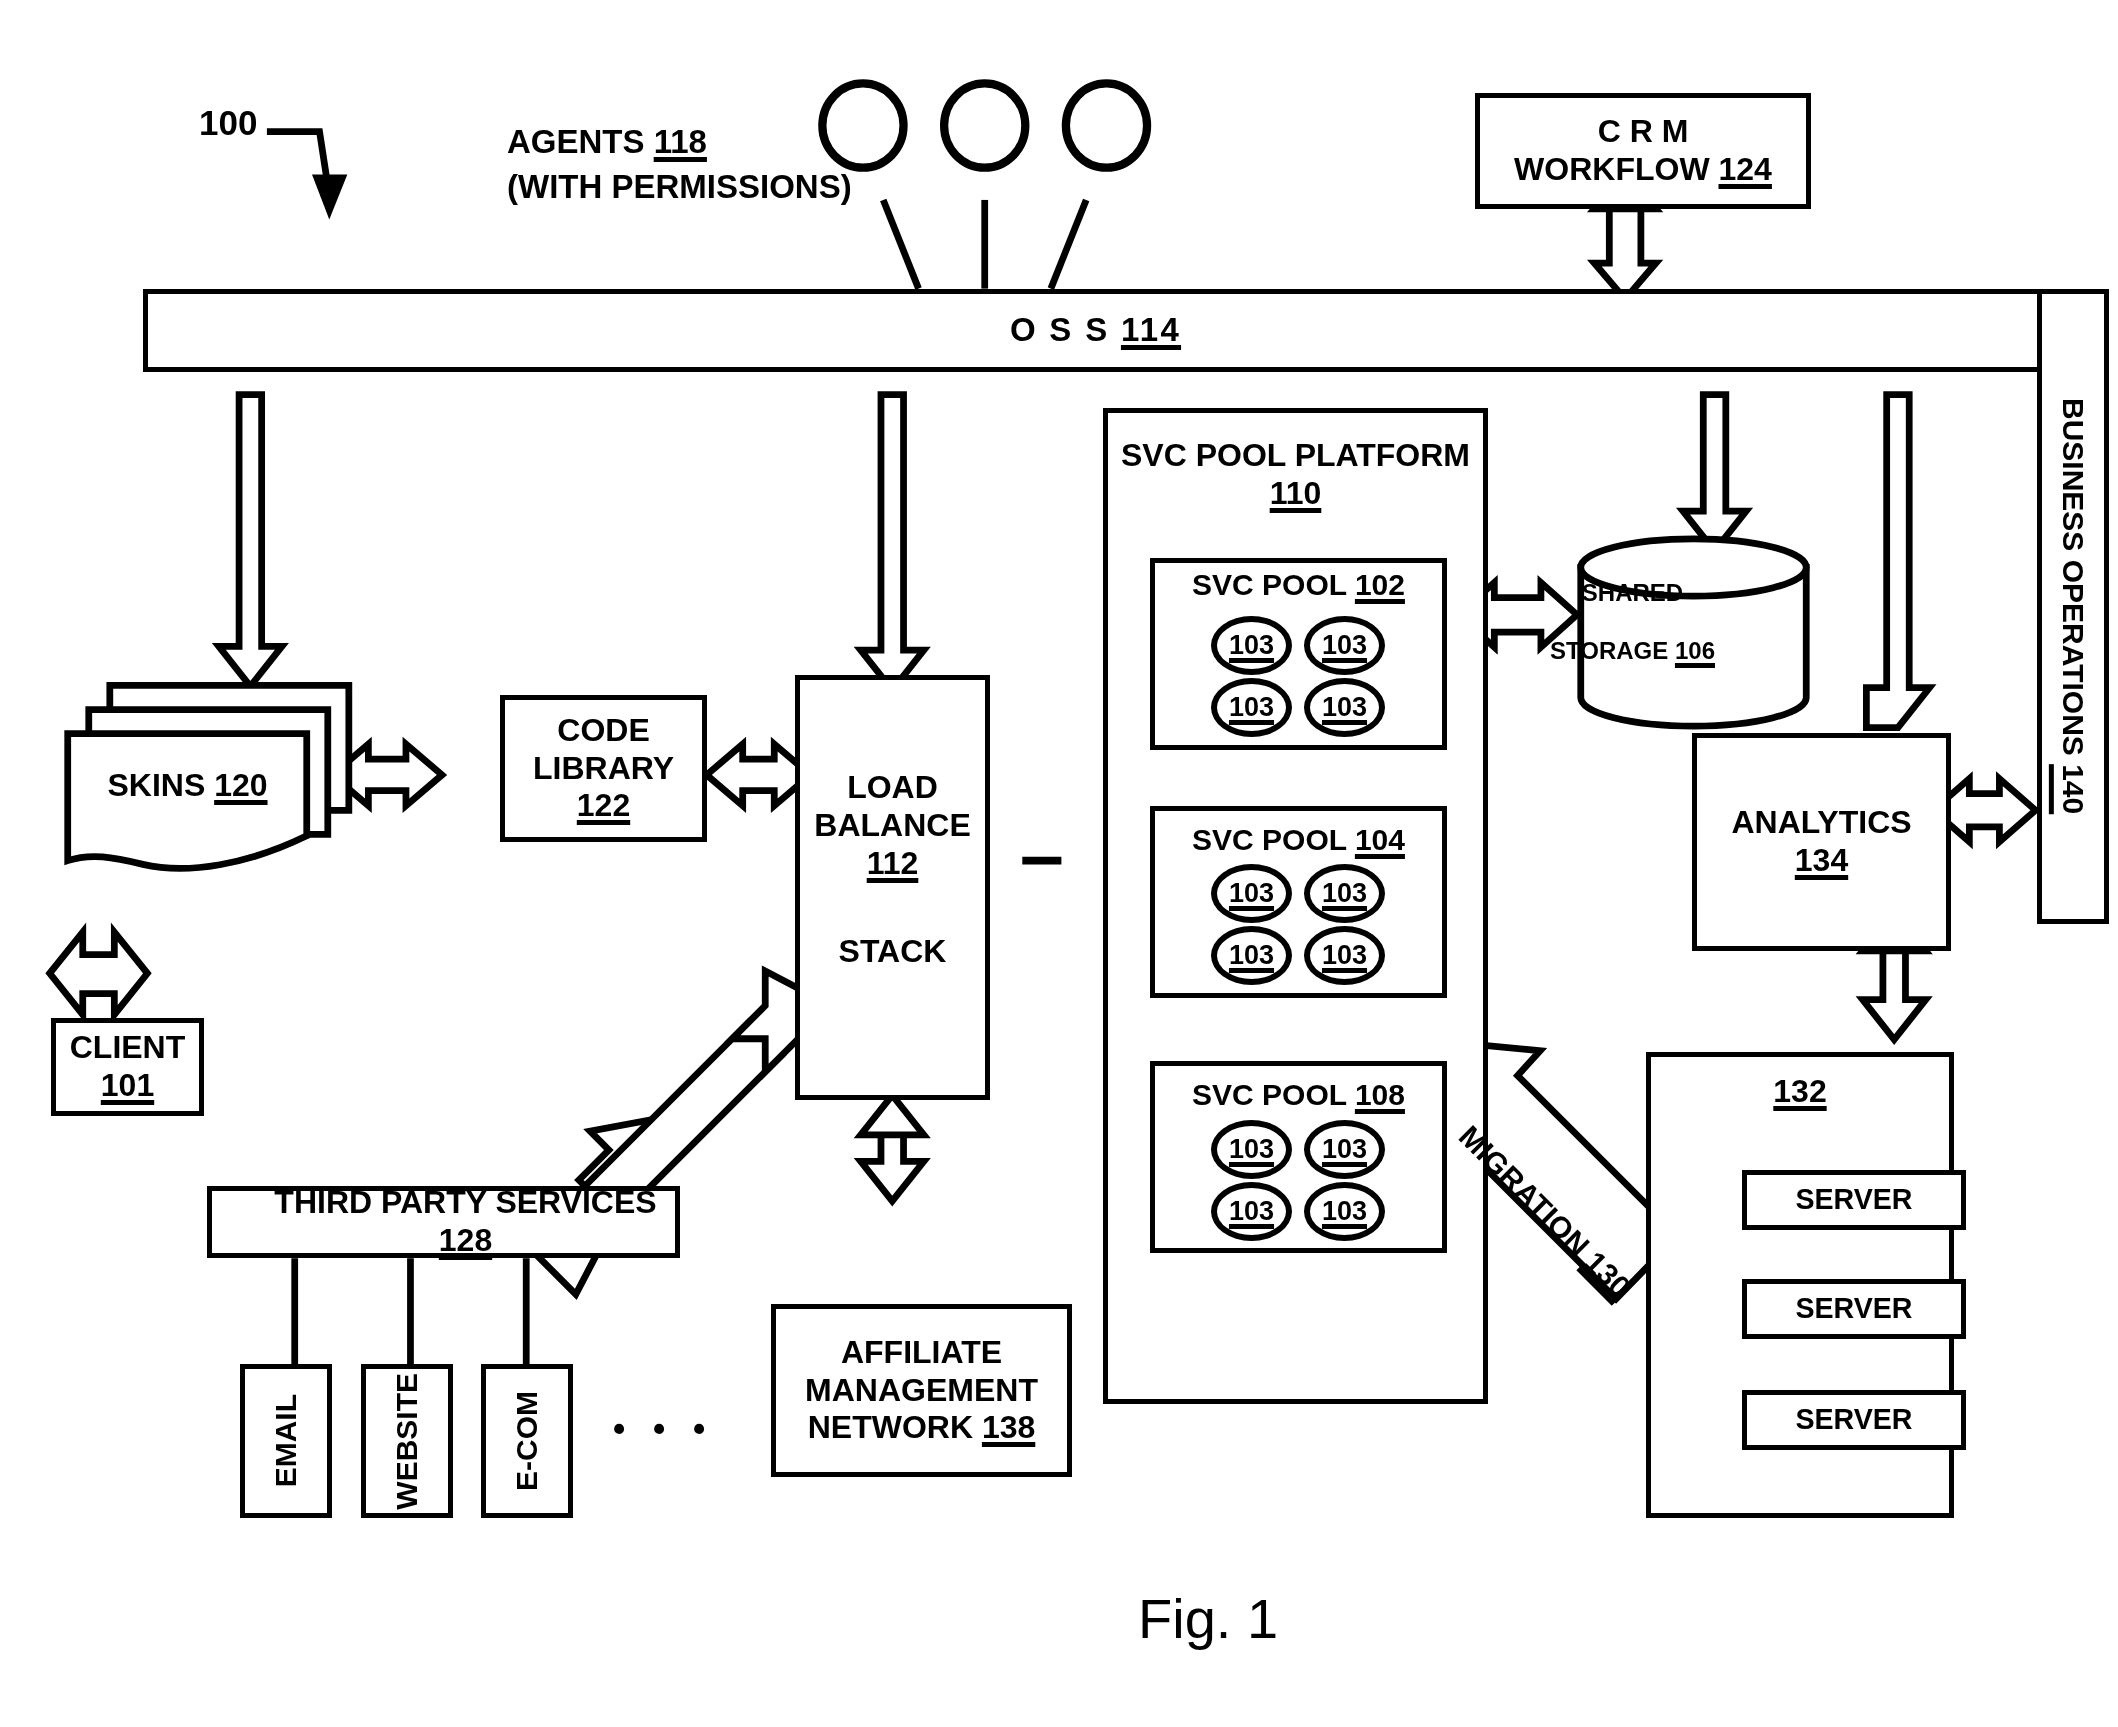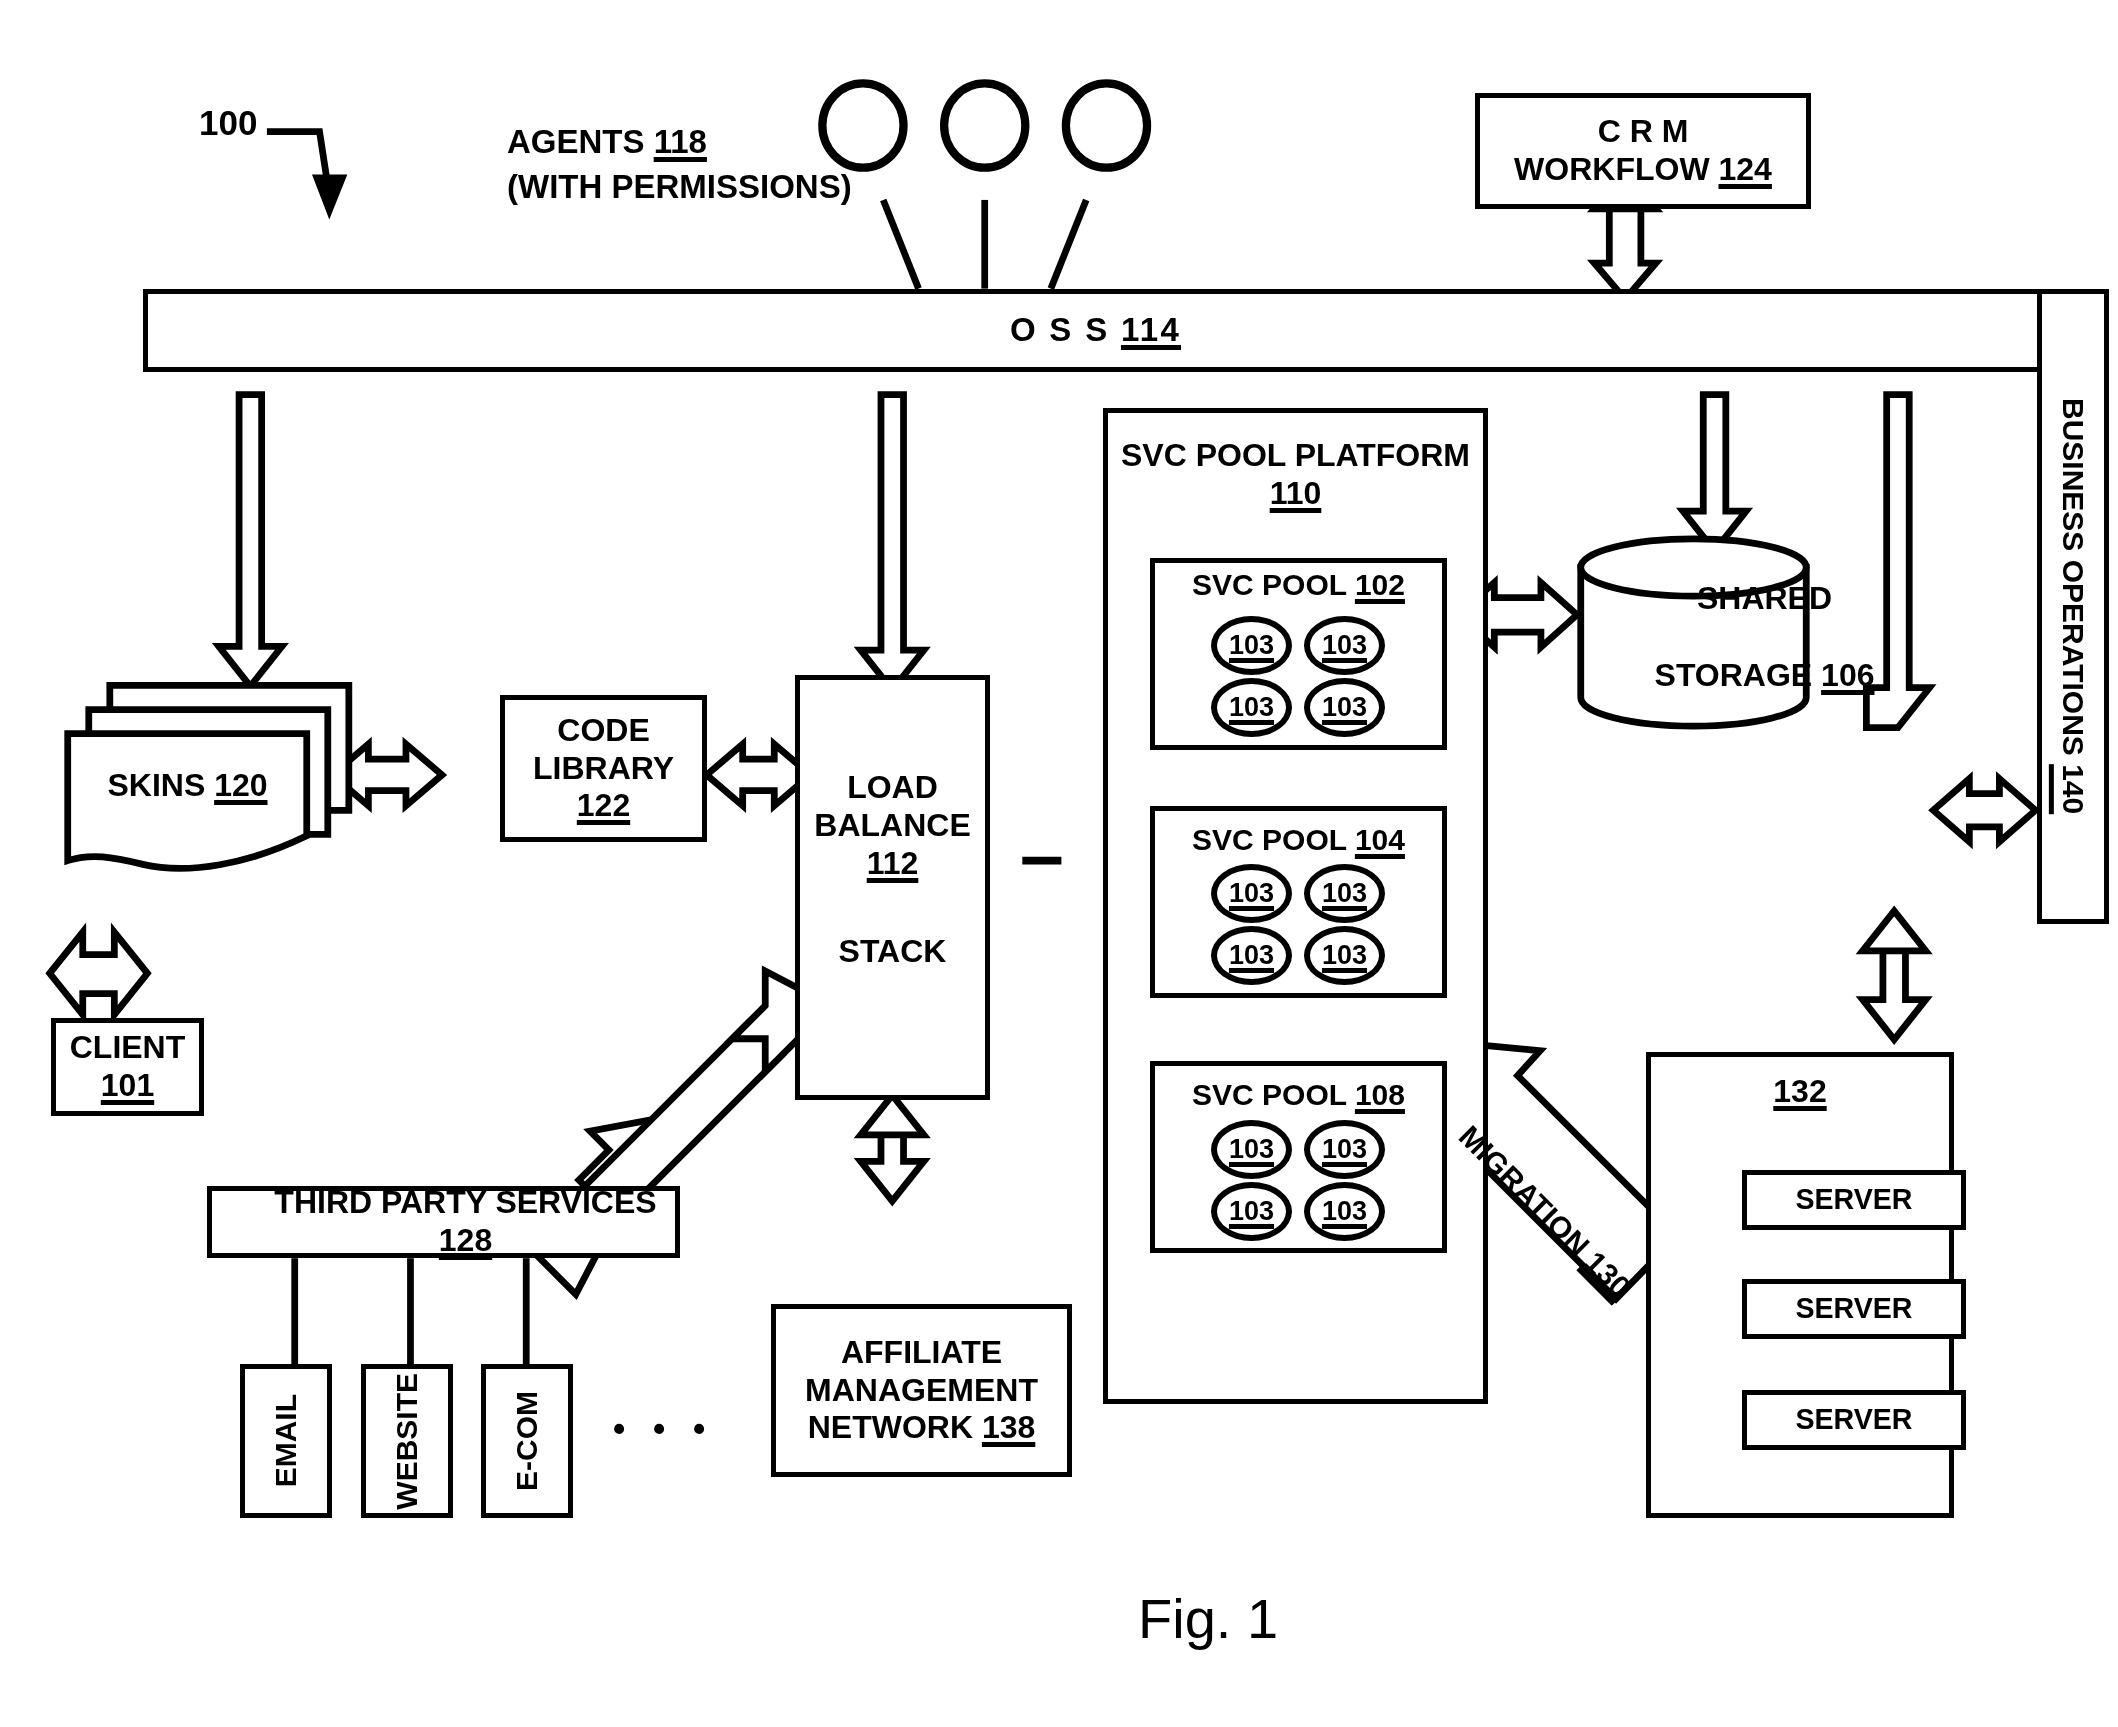--- a/index.html
+++ b/index.html
@@ -252,25 +252,29 @@
       <span class="ref">103</span>
     </div>
     <div class="node" style="position:relative; left:0; top:0; width:81px; height:59px; border-radius:50%; border-width:6px; font-size:27px;">
       <span class="ref">103</span>
     </div>
     <div class="node" style="position:relative; left:0; top:0; width:81px; height:59px; border-radius:50%; border-width:6px; font-size:27px;">
       <span class="ref">103</span>
     </div>
   </div>
 
-  <div style="position:absolute; left:1652px; top:579px; width:225px; text-align:center; font-size:32px; font-weight:700; color:#000; line-height:1.2;">
+  <div style="position:absolute; left:1520px; top:579px; width:225px; text-align:center; font-size:24px; font-weight:700; color:#000; line-height:1.2;">
     <span class="lbl">SHARED</span><br>
     <span class="lbl"><span>STORAGE </span><span class="ref">106</span></span>
   </div>
 
+  <div class="node" style="left:1692px; top:733px; width:259px; height:218px; font-size:32px;">
+    <span class="lbl">ANALYTICS</span>
+    <span class="lbl ref">134</span>
+  </div>
 
   <div class="node" style="left:1646px; top:1052px; width:308px; height:466px; justify-content:flex-start; padding-top:16px; font-size:32px;">
     <span class="lbl ref">132</span>
   </div>
   <div class="node" style="left:1742px; top:1170px; width:224px; height:60px; font-size:28.6px;">
     <span>SERVER</span>
   </div>
   <div class="node" style="left:1742px; top:1279px; width:224px; height:60px; font-size:28.6px;">
     <span>SERVER</span>
   </div>

